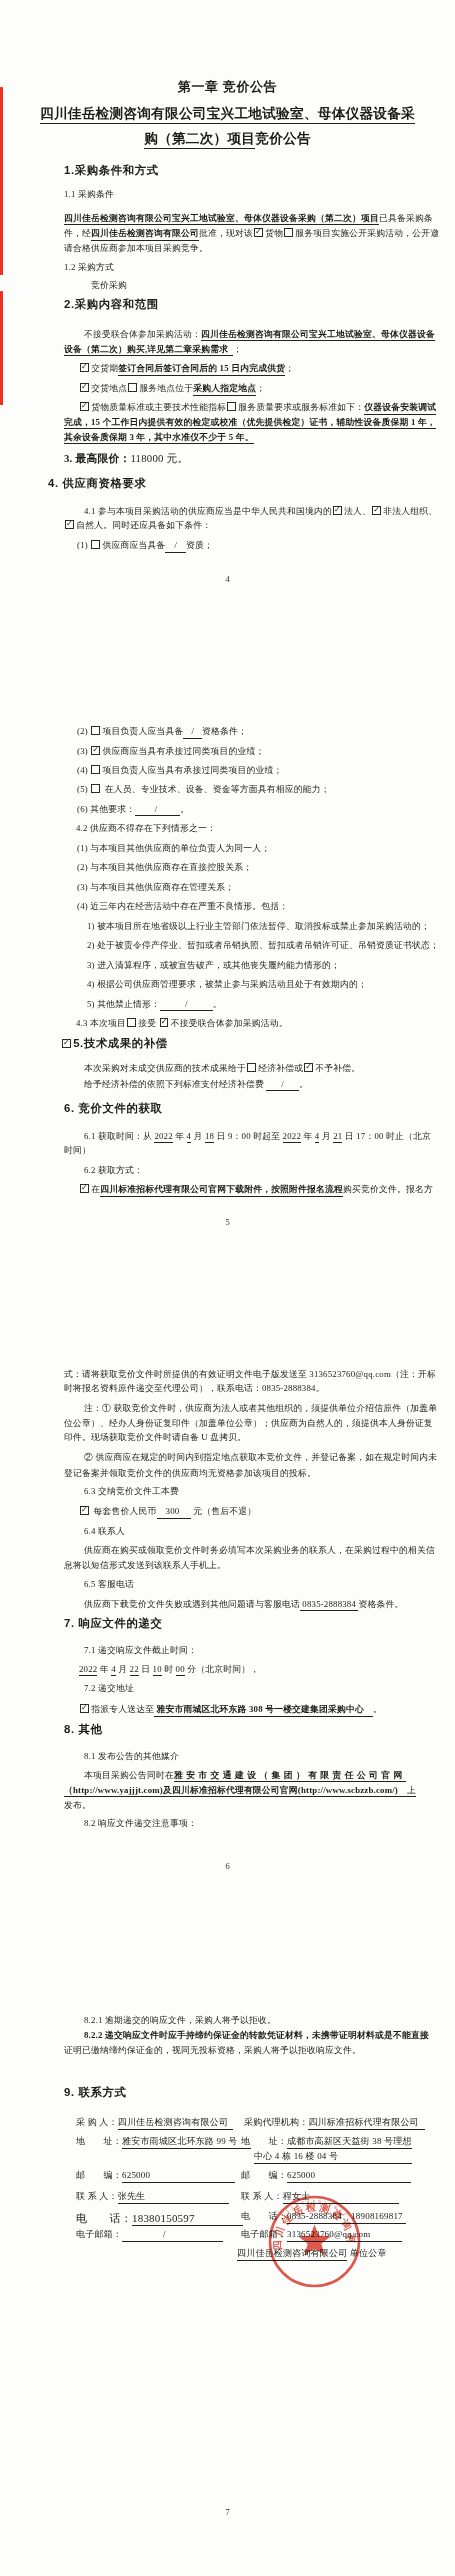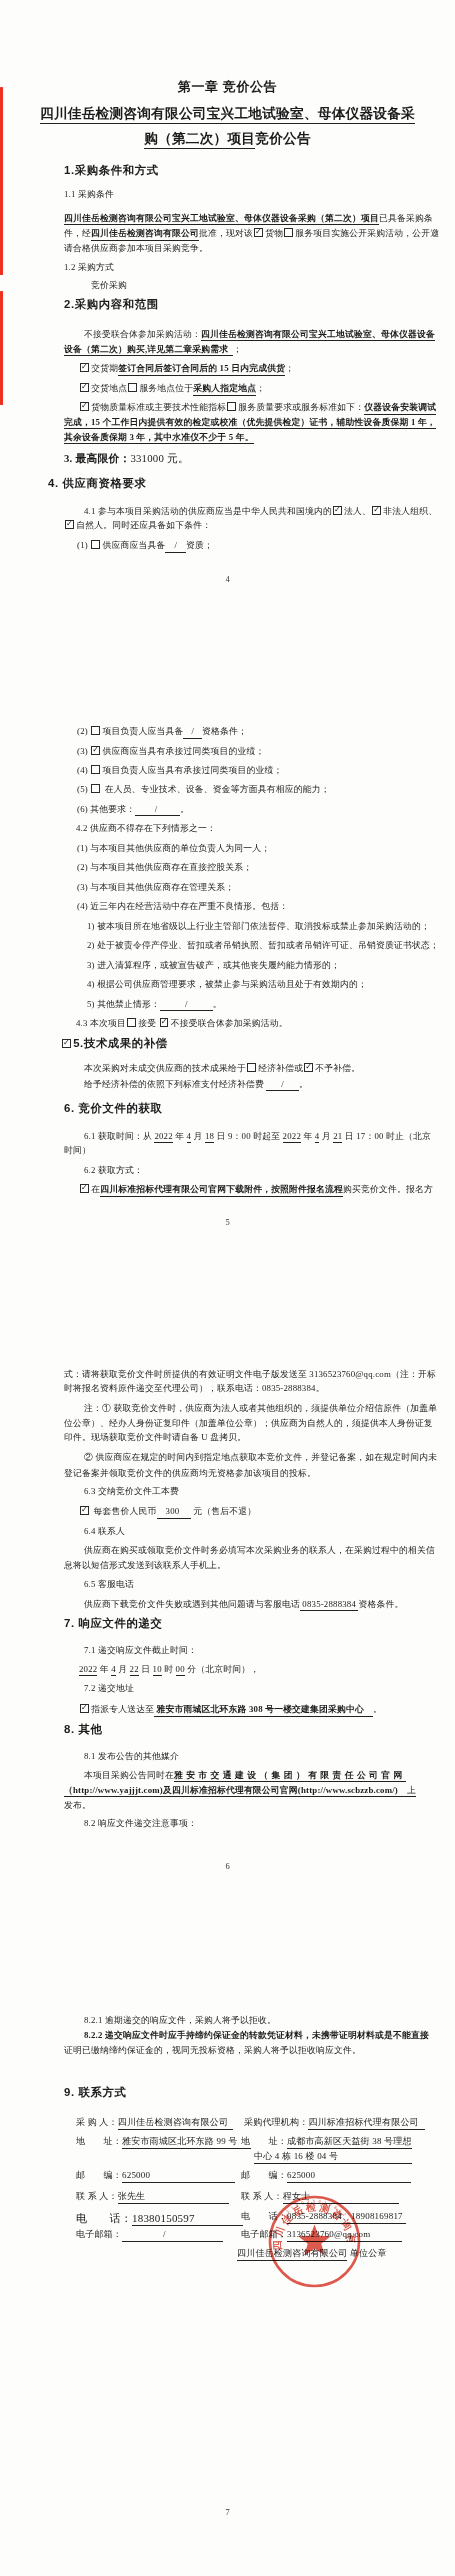--- a/index.html
+++ b/index.html
@@ -41,21 +41,21 @@
       <div class="ln" style="top: 262px; left: 64px;"><span>1.2 采购方式</span></div>
       <div class="ln" style="top: 280px; left: 91px;"><span>竞价采购</span></div>
       <div class="ln h" style="top: 297px; left: 64px; font-size: 11.4px;"><span>2.采购内容和范围</span></div>
       <div class="ln" style="top: 329px; left: 84px;"><span>不接受联合体参加采购活动：</span><span class="u b">四川佳岳检测咨询有限公司宝兴工地试验室、母体仪器设备</span></div>
       <div class="ln" style="top: 344px; left: 64px;"><span class="u b" style="padding-right: 4.6px;">设备（第二次）购买,详见第二章采购需求</span><span>；</span></div>
       <div class="ln" style="top: 363px; left: 79px;"><span class="cb ck"></span><span>交货期</span><span class="u b">签订合同后签订合同后的 15 日内完成供货</span><span>；</span></div>
       <div class="ln" style="top: 383px; left: 79px;"><span class="cb ck"></span><span>交货地点</span><span class="cb"></span><span>服务地点位于</span><span class="u b">采购人指定地点</span><span>；</span></div>
       <div class="ln" style="top: 402px; left: 79px;"><span class="cb ck"></span><span>货物质量标准或主要技术性能指标</span><span class="cb"></span><span>服务质量要求或服务标准如下：</span><span class="u b">仪器设备安装调试</span></div>
       <div class="ln" style="top: 417px; left: 64px;"><span class="u b">完成，15 个工作日内提供有效的检定或校准（优先提供检定）证书，辅助性设备质保期 1 年，</span></div>
       <div class="ln" style="top: 432px; left: 64px;"><span class="u b">其余设备质保期 3 年，其中水准仪不少于 5 年。</span></div>
-      <div class="ln" style="top: 451px; left: 64px; font-size: 10.8px;"><span class="b">3. 最高限价：</span><span>331000 元。</span></div>
+      <div class="ln" style="top: 451px; left: 64px; font-size: 10.8px;"><span class="b">3. 最高限价：</span><span>118000 元。</span></div>
       <div class="ln h" style="top: 476px; left: 48px; font-size: 11.4px;"><span>4. 供应商资格要求</span></div>
       <div class="ln" style="top: 506px; left: 84px;"><span>4.1 参与本项目采购活动的供应商应当是中华人民共和国境内的</span><span class="cb ck"></span><span>法人、</span><span class="cb ck"></span><span>非法人组织、</span></div>
       <div class="ln" style="top: 520px; left: 64px;"><span class="cb ck"></span><span>自然人。同时还应具备如下条件：</span></div>
       <div class="ln" style="top: 540px; left: 77px;"><span>(1) </span><span class="cb"></span><span>供应商应当具备</span><span class="u" style="padding-left: 9px; padding-right: 9px;">/</span><span>资质；</span></div>
       <div class="ln" style="top: 726px; left: 77px;"><span>(2) </span><span class="cb"></span><span>项目负责人应当具备</span><span class="u" style="padding-left: 8px; padding-right: 8px;">/</span><span>资格条件；</span></div>
       <div class="ln" style="top: 746px; left: 77px;"><span>(3) </span><span class="cb ck"></span><span>供应商应当具有承接过同类项目的业绩；</span></div>
       <div class="ln" style="top: 765px; left: 77px;"><span>(4) </span><span class="cb"></span><span>项目负责人应当具有承接过同类项目的业绩；</span></div>
       <div class="ln" style="top: 784px; left: 77px;"><span>(5) </span><span class="cb"></span><span> 在人员、专业技术、设备、资金等方面具有相应的能力；</span></div>
       <div class="ln" style="top: 804px; left: 77px;"><span>(6) 其他要求：</span><span class="u" style="padding-left: 19.4px; padding-right: 23px;">/</span><span>。</span></div>
       <div class="ln" style="top: 823px; left: 76px;"><span>4.2 供应商不得存在下列情形之一：</span></div>

